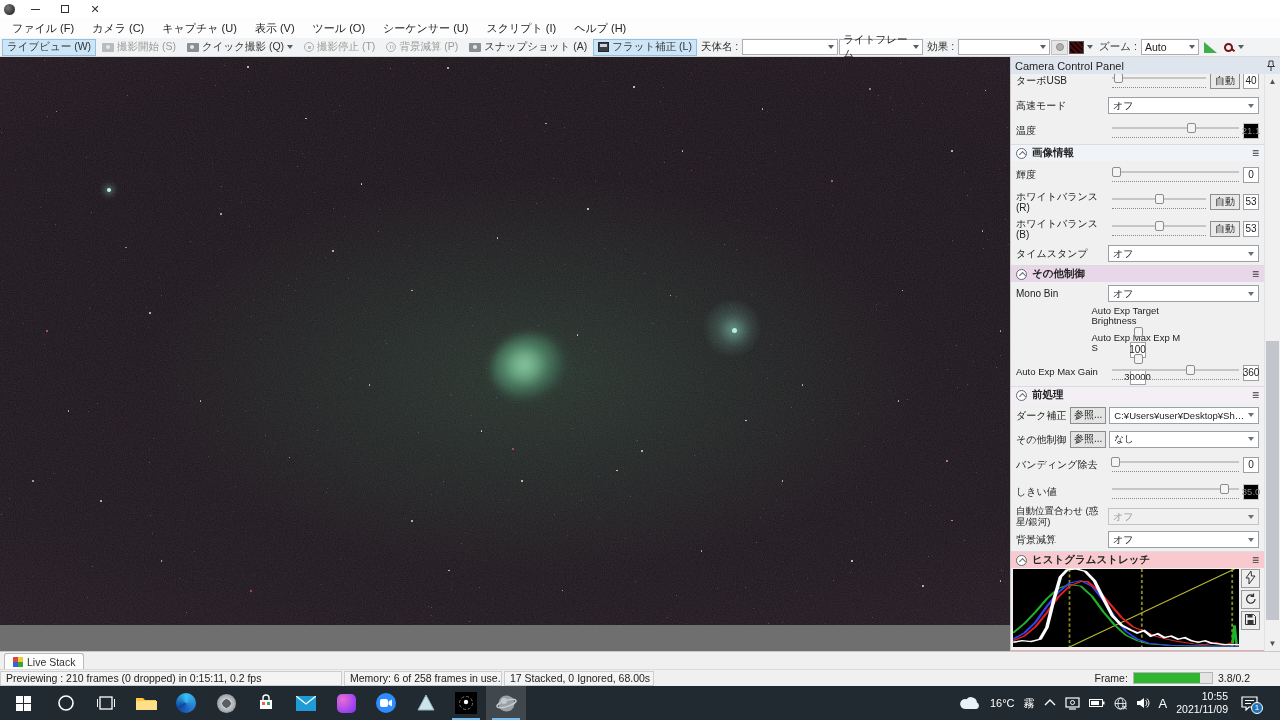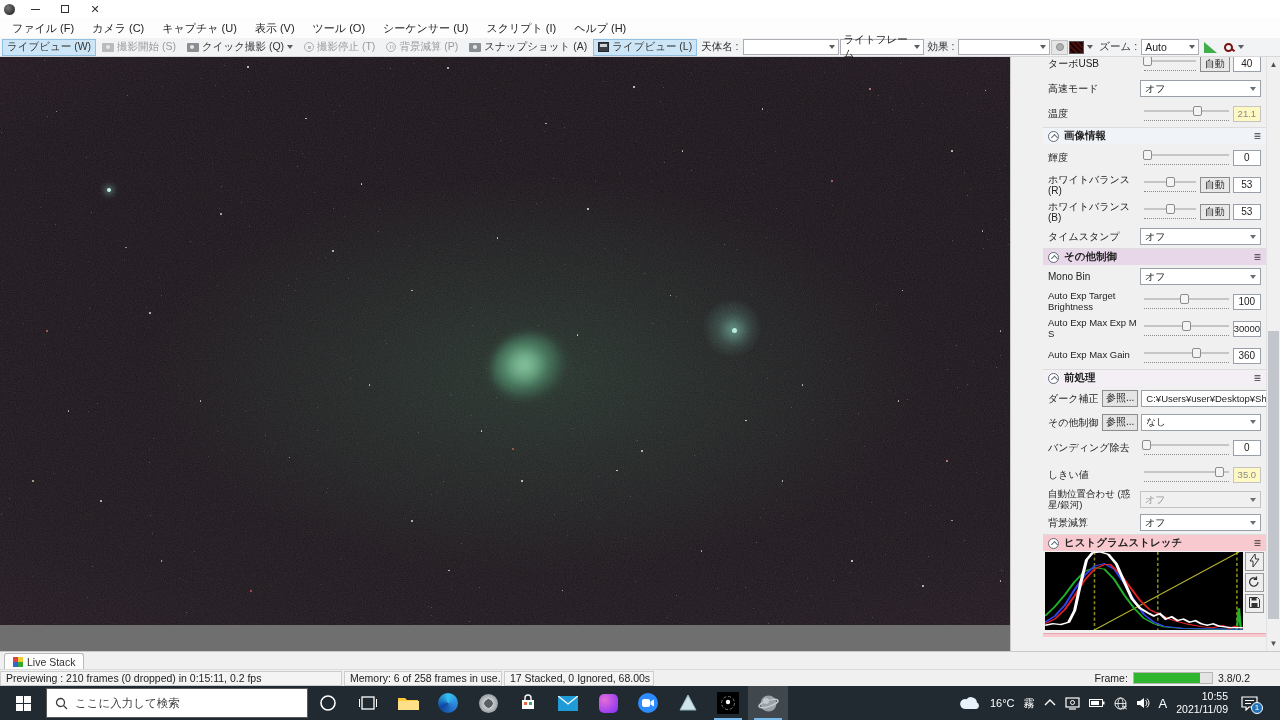--- a/index.html
+++ b/index.html
@@ -59,39 +59,39 @@
      filter:blur(4px); transform:rotate(-18deg); }
   .nebula2 { position:absolute; width:46px; height:40px; border-radius:50%;
      background:radial-gradient(circle, rgba(150,210,170,0.55), transparent 70%); filter:blur(3px); }
   .bigglow { position:absolute; border-radius:50%; }
   .grey-strip { height:26px; background:#6f6f6f; }
 
   
   .panel { position:absolute; right:0; top:0; width:270px; height:594px; background:#f0f0f0; border-left:1px solid #c9c9c9; display:flex; flex-direction:column; font-size:10px; color:#222; }
   .panel-title { height:17px; background:#dfe5ee; display:flex; align-items:center; padding:0 4px; font-size:11px; color:#1f1f1f; flex:0 0 auto; }
   .panel-title .pt-text { flex:1; }
-  .panel-body { flex:1; display:flex; overflow:hidden;padding-left:32px; }
+  .panel-body { flex:1; display:flex; overflow:hidden; }
   .panel-scroll { width:254px; overflow:hidden; position:relative; }
   .scrollbar { width:16px; background:#f0f0f0; border-left:1px solid #e2e2e2; display:flex; flex-direction:column; }
   .sb-arrow { height:15px; display:flex; align-items:center; justify-content:center; color:#505050; font-size:8px; }
   .sb-track { flex:1; position:relative; }
   .sb-thumb { position:absolute; left:1px; right:1px; top:46%; height:51%; background:#c2c6cc; }
   .sec-header { height:17px; display:flex; align-items:center; gap:5px; padding:0 5px; font-weight:bold; font-size:10.5px; border-top:1px solid #dcdcdc; }
   .chev-circle { width:11px; height:11px; border-radius:50%; border:1px solid #606a75; position:relative; flex:0 0 auto; background:#fff; }
   .chev-circle::after { content:""; position:absolute; left:2.5px; top:3.5px; width:4px; height:4px; border-left:1.5px solid #606a75; border-top:1.5px solid #606a75; transform:rotate(45deg); }
   .burger { margin-left:auto; font-size:12px; color:#333; line-height:1; }
   .prow { display:flex; align-items:center; padding:1px 5px; }
   .prow .plabel { width:92px; flex:0 0 auto; line-height:1.1; padding-right:2px; }
   .slider-wrap { flex:1; padding:0 4px; }
   .slider-track { position:relative; height:10px; }
   .slider-track::before { content:""; position:absolute; left:0; right:0; top:4px; height:2px; background:#c6c6c6; }
   .slider-thumb { position:absolute; top:0; width:9px; height:10px; background:#f4f4f4; border:1px solid #8c8c8c; border-radius:2px; margin-left:-4px; }
   .ticks { height:4px; border-bottom:1px dotted #8a8a8a; margin-top:1px; }
-  .valbox { width:28px; height:16px; background:#fff; border:1px solid #9aa0a8; display:flex; align-items:center; justify-content:center; flex:0 0 auto; font-size:10px; }
-  .valbox.dis { background:#fef9c3; color:#8a8a8a; border-color:#c4c4c4; }
+  .valbox { width:16px; height:16px; background:#fff; border:1px solid #9aa0a8; display:flex; align-items:center; justify-content:center; flex:0 0 auto; font-size:10px; }
+  .valbox.dis { background:#000000; color:#8a8a8a; border-color:#c4c4c4; }
   .autobtn { height:16px; padding:0 4px; border:1px solid #8c8c8c; background:#e9e9e9; display:flex; align-items:center; margin-right:3px; flex:0 0 auto; font-size:10px; }
   .pselect { flex:1; height:17px; background:#fff; border:1px solid #9aa0a8; display:flex; align-items:center; padding:0 4px; position:relative; }
   .pselect .arr { margin-left:auto; border-top-color:#6a7078; }
   .pselect.dis { background:#f0f0f0; color:#9a9a9a; border-color:#c4c4c4; }
   .browsebtn { height:17px; padding:0 3px; background:#e4e4e4; border:1px solid #8c8c8c; margin-right:3px; flex:0 0 auto; display:flex; align-items:center; }
   .file-label { width:54px !important; }
   .hist-row { display:flex; padding:1px 2px 0 2px; }
   .hist-canvas { width:226px; height:78px; background:#000; position:relative; }
   .hist-btns { display:flex; flex-direction:column; gap:2px; padding-left:2px; }
   .hist-btn { width:19px; height:19px; border:1px solid #9a9a9a; background:#eee; display:flex; align-items:center; justify-content:center; }
@@ -177,21 +177,21 @@
     <div class="tbtn dis">
         <span class="circ pau"></span>
         <span>背景減算 (P)</span>
       </div>
     <div class="tbtn">
         <span class="tico cam"></span>
         <span>スナップショット (A)</span>
       </div>
     <div class="tbtn sel">
         <span class="lsico"></span>
-        <span>ライブビュー (L)</span>
+        <span>フラット補正 (L)</span>
       </div>
     <span class="lbl">天体名 :</span>
     <div class="combo" style="width:96px;">
         <span class="arr"></span>
       </div>
     <div class="combo" style="width:84px;">
         <span>ライトフレーム</span>
         <span class="arr"></span>
       </div>
     <span class="lbl">効果 :</span>
@@ -698,20 +698,26 @@
           <div class="star" style="left: 16.0829%; top: 5.01819%; width: 1px; height: 1px; background: rgb(170, 170, 204); opacity: 0.208993;"></div>
           <div class="star" style="left: 24.5913%; top: 5.98999%; width: 1px; height: 1px; background: rgb(119, 153, 119); opacity: 0.486446;"></div>
           <div class="nebula" style="left: calc(52.3% - 37px); top: calc(54.4% - 32px);"></div>
           <div class="nebula2" style="left: calc(52.3% - 26px); top: calc(54.4% - 20px);"></div>
           <div class="bigglow" style="left: calc(72.5% - 30px); top: calc(47.7% - 30px); width: 60px; height: 60px; background: radial-gradient(circle, rgba(140, 220, 195, 0.35), transparent 70%);"></div>
         </div>
       <div class="grey-strip"></div>
     </div>
 
     <div class="panel">
+      <div class="panel-title">
+        <span class="pt-text">Camera Control Panel</span>
+        <svg width="10" height="12" viewBox="0 0 10 12">
+            <path d="M3 1 h4 v4 l1.5 1.5 h-7 L3 5 Z M5 6.5 v4.5" stroke="#333" stroke-width="1" fill="none"></path>
+          </svg>
+      </div>
       <div class="panel-body">
         <div class="panel-scroll" id="panel-scroll">
             <div class="prow" style="margin-top: -7px; height: 27px;">
               <div class="plabel">ターボUSB</div>
               <div class="slider-wrap">
                 <div class="slider-track">
                   <div class="slider-thumb" style="left: 6%;"></div>
                 </div>
                 <div class="ticks"></div>
               </div>
@@ -784,31 +790,31 @@
               <span>その他制御</span>
               <span class="burger">≡</span>
             </div>
             <div class="prow" style="height: 23px;">
               <div class="plabel">Mono Bin</div>
               <div class="pselect">
                 <span>オフ</span>
                 <span class="arr"></span>
               </div>
             </div>
-            <div class="prow" style="height: 27px;">
+            <div class="prow" style="height: 27px; flex-direction: column;">
               <div class="plabel" style="font-size: 9.5px;">Auto Exp Target Brightness</div>
               <div class="slider-wrap">
                 <div class="slider-track">
                   <div class="slider-thumb" style="left: 47%;"></div>
                 </div>
                 <div class="ticks"></div>
               </div>
               <div class="valbox">100</div>
             </div>
-            <div class="prow" style="height: 27px;">
+            <div class="prow" style="height: 27px; flex-direction: column;">
               <div class="plabel" style="font-size: 9.5px;">Auto Exp Max Exp M S</div>
               <div class="slider-wrap">
                 <div class="slider-track">
                   <div class="slider-thumb" style="left: 50%;"></div>
                 </div>
                 <div class="ticks"></div>
               </div>
               <div class="valbox" style="font-size: 9.5px;">30000</div>
             </div>
             <div class="prow" style="height: 27px;">
@@ -952,27 +958,20 @@
 
   <div class="taskbar">
     <div class="tb-start">
         <span class="winlogo">
           <i></i>
           <i></i>
           <i></i>
           <i></i>
         </span>
       </div>
-    <div class="tb-search">
-      <svg width="13" height="13" viewBox="0 0 13 13">
-          <circle cx="5.5" cy="5.5" r="4" fill="none" stroke="#3c3c3c" stroke-width="1.3"></circle>
-          <line x1="8.5" y1="8.5" x2="12" y2="12" stroke="#3c3c3c" stroke-width="1.3"></line>
-        </svg>
-      <span>ここに入力して検索</span>
-    </div>
     <div class="tb-ico">
         <svg width="18" height="18">
           <circle cx="9" cy="9" r="7" fill="none" stroke="#fff" stroke-width="1.6"></circle>
         </svg>
       </div>
     <div class="tb-ico">
         <svg width="18" height="18">
           <rect x="3" y="3" width="12" height="12" fill="none" stroke="#fff" stroke-width="1.3"></rect>
           <line x1="0.5" y1="5" x2="0.5" y2="13" stroke="#fff" stroke-width="1"></line>
           <line x1="17.5" y1="5" x2="17.5" y2="13" stroke="#fff" stroke-width="1"></line>

